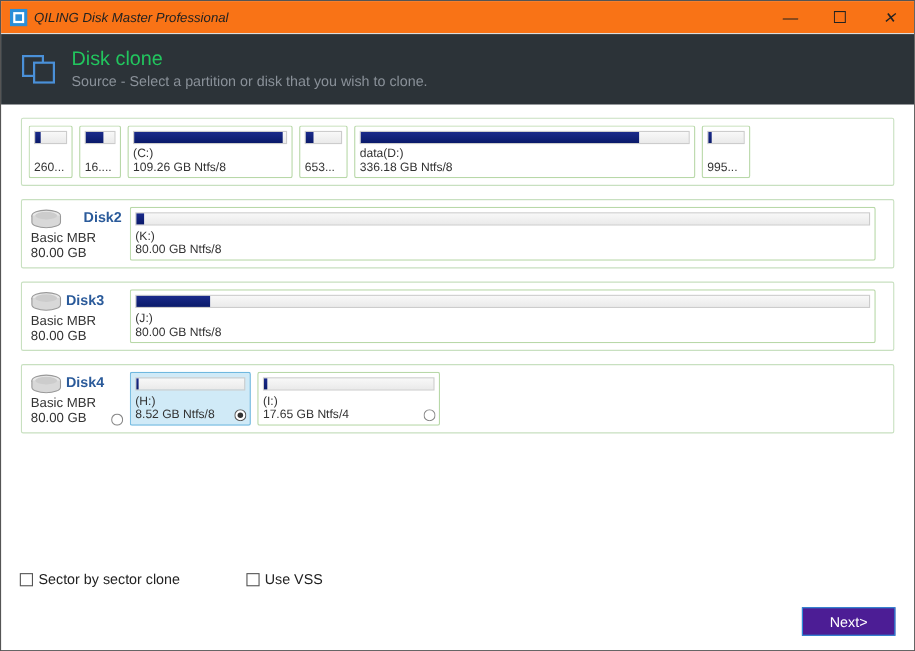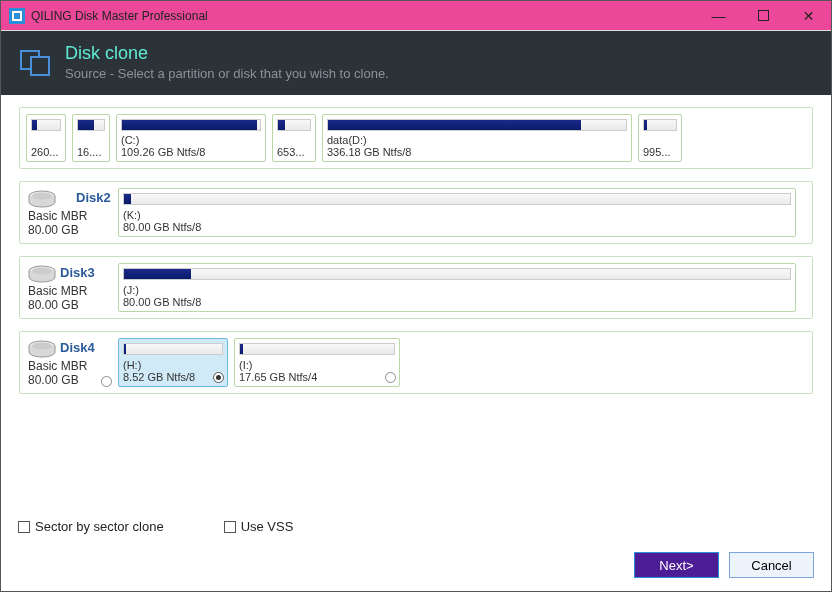--- a/index.html
+++ b/index.html
@@ -1,23 +1,23 @@
 <!DOCTYPE html>
 <html><head>
 <meta charset="utf-8">
 <style>
 * { box-sizing: border-box; margin: 0; padding: 0; }
 body { font-family: "Segoe UI", Tahoma, sans-serif; font-size: 12px; background: #fff; width: 832px; height: 592px; overflow: hidden; border: 1px solid #555; }
-.titlebar { height: 30px; display: flex; align-items: center; padding: 0 0 0 8px; background: #ec4899; border-bottom: 1px solid #ddd; }
+.titlebar { height: 30px; display: flex; align-items: center; padding: 0 0 0 8px; background: #f97316; border-bottom: 1px solid #ddd; font-style: italic; }
 .titlebar .app-icon { width: 16px; height: 16px; margin-right: 6px; }
 .titlebar .title { font-size: 12px; color: #222; flex: 1; }
 .win-btn { width: 45px; height: 30px; display: flex; align-items: center; justify-content: center; font-size: 14px; color: #222; cursor: default; }
 .header { background: #2c3338; color: #fff; padding: 12px 18px 14px 18px; display: flex; align-items: flex-start; gap: 14px; }
 .header-icon { width: 32px; height: 32px; margin-top: 2px; }
-.header h1 { font-size: 18px; font-weight: 400; color: #5eead4; margin-bottom: 2px; }
+.header h1 { font-size: 18px; font-weight: 400; color: #22c55e; margin-bottom: 2px; }
 .header .sub { font-size: 13px; color: #8a9199; }
 .content { padding: 12px 18px 0 18px; }
 .disk-row { border: 1px solid #c8e0c0; border-radius: 2px; background: #fff; margin-bottom: 12px; padding: 6px; display: flex; gap: 6px; align-items: stretch; }
 .disk-info { width: 86px; padding: 2px 0 0 2px; display: flex; flex-direction: column; justify-content: flex-start; position: relative; }
 .disk-info .hdd-icon { width: 28px; height: 18px; margin-bottom: 1px; }
 .disk-name { color: #2a5a9a; font-weight: bold; font-size: 13px; }
 .disk-type { font-size: 12px; color: #333; }
 .disk-size { font-size: 12px; color: #333; }
 .disk-radio { position: absolute; right: 0; bottom: 0; width: 11px; height: 11px; }
 .partitions { flex: 1; display: flex; gap: 6px; overflow: hidden; }
@@ -206,14 +206,13 @@
       <span>Sector by sector clone</span>
     </label>
   <label class="opt">
       <span class="chk"></span>
       <span>Use VSS</span>
     </label>
 </div>
 
 <div class="footer">
   <div class="btn primary">Next&gt;</div>
-  <div class="btn">Cancel</div>
 </div>
 
 </body></html>

